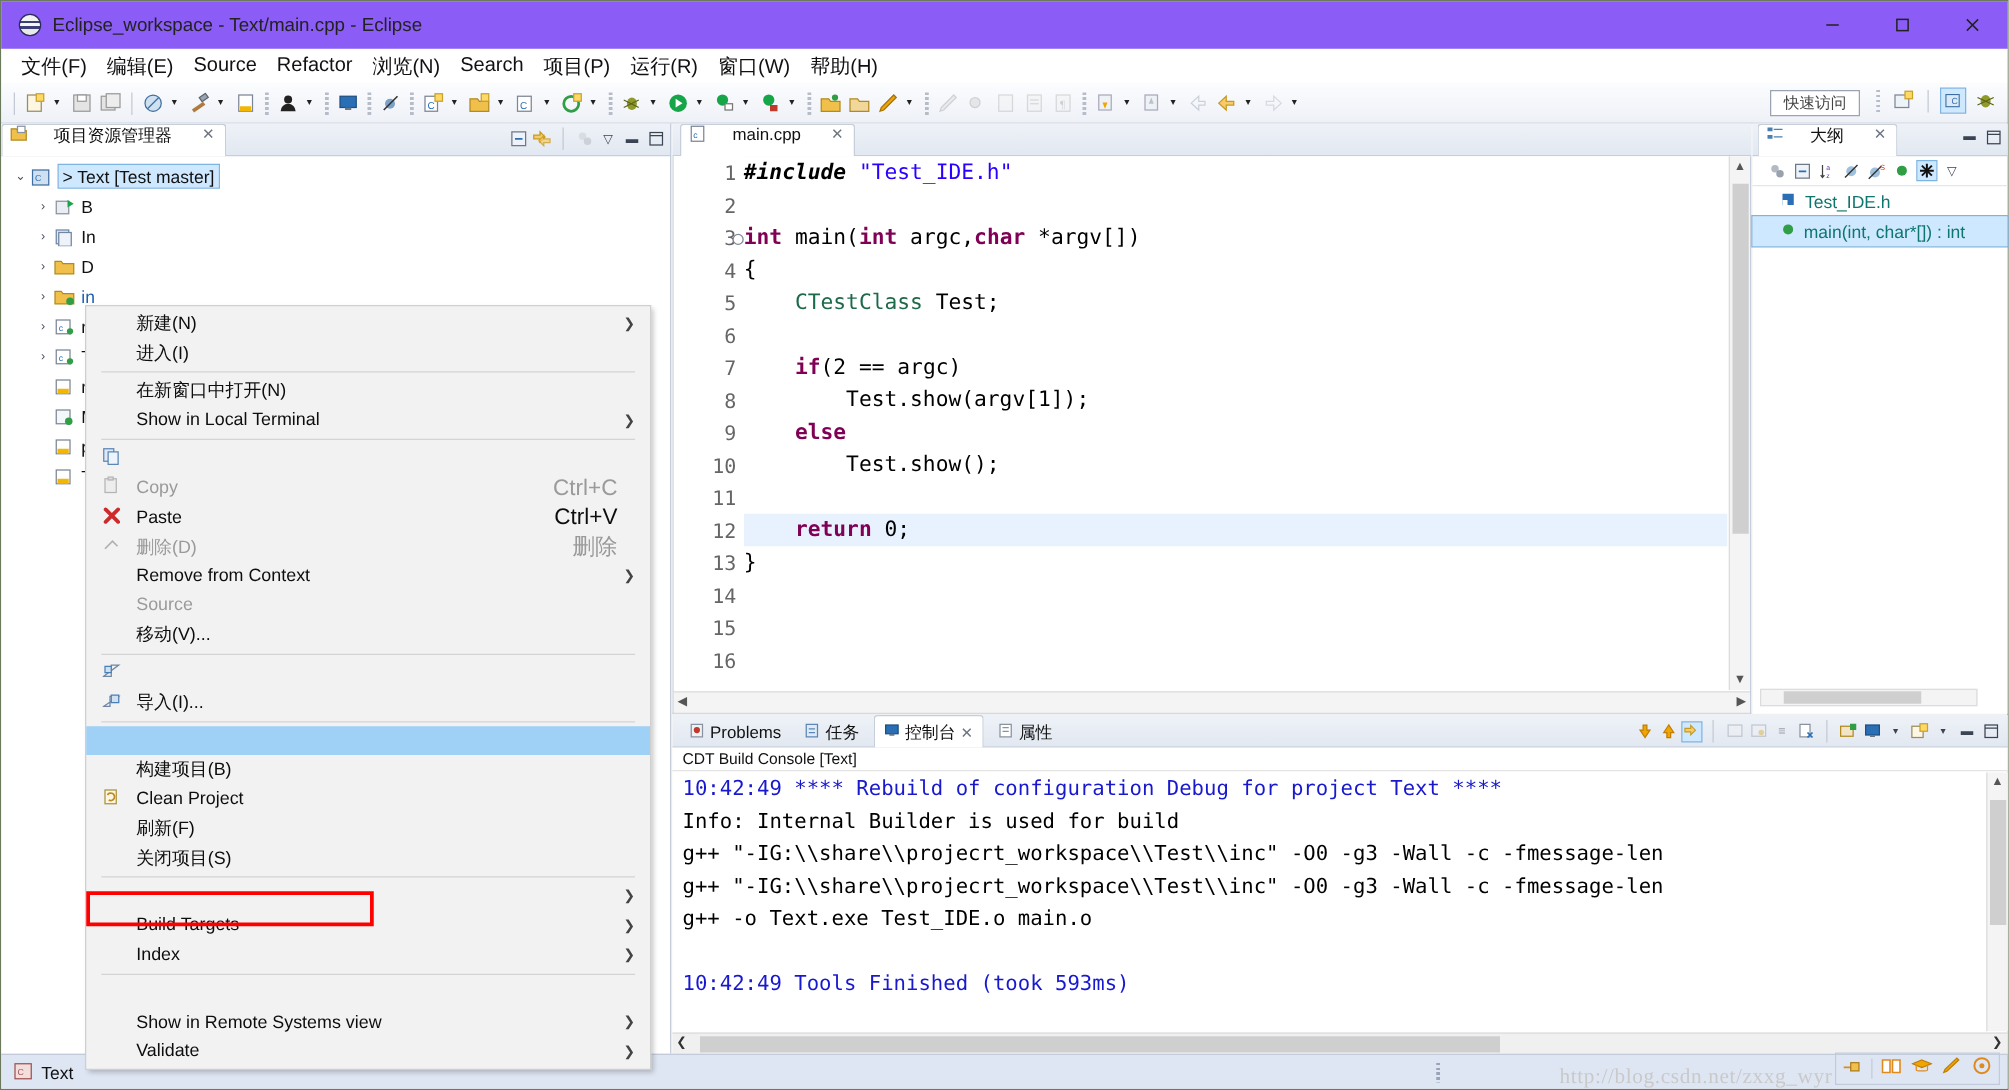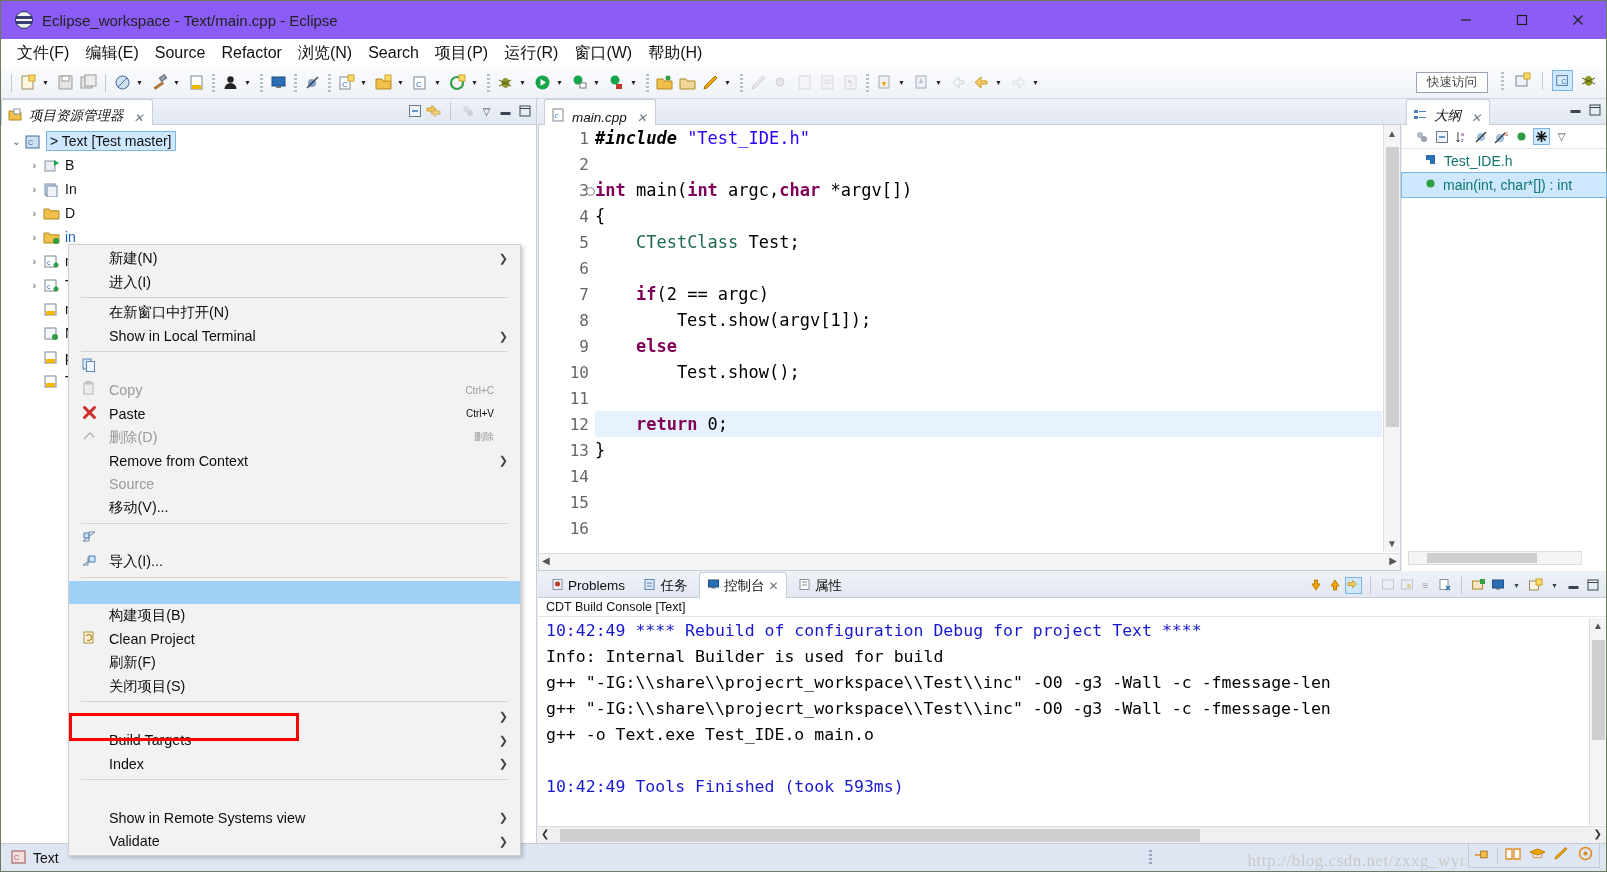--- a/index.html
+++ b/index.html
@@ -36,23 +36,23 @@
   .quick { position:absolute; right:118px; top:5px; width:72px;height:21px;border:1px solid #9aa3b2;
       background:#fff;font-size:12.5px;color:#444;display:flex;align-items:center;justify-content:center; }
   .tb-right { position:absolute; right:6px; top:4px; display:flex; align-items:center; gap:3px; }
 
   
   .body { position:absolute; left:0; top:98px; right:0; bottom:28px; }
 
   
   .panel { position:absolute; background:#fff; }
   .ptabbar { height:26px; background:linear-gradient(#eef2f8,#e2e8f1); position:relative; border-bottom:1px solid #c6cedb; }
-  .ptab { position:absolute; left:0; top:0; height:26px; display:flex; align-items:flex-end; gap:7px;
+  .ptab { position:absolute; left:0; top:0; height:26px; display:flex; align-items:flex-start; gap:21px;
       padding:0 8px 0 6px; background:#fff; border:1px solid #c6cedb; border-bottom:none;
-      border-radius:3px 3px 0 0; font-size:13.5px; color:#111;font-style:italic; }
+      border-radius:3px 3px 0 0; font-size:13.5px; color:#111; }
   .ptab .x { color:#6c7480; font-size:12px; margin-left:3px; }
   .ptoolbar { position:absolute; right:4px; top:3px; display:flex; align-items:center; gap:4px; }
   .pmini { width:15px;height:15px;display:inline-flex;align-items:center;justify-content:center;font-size:10px;color:#3b4452; }
 
   
   #explorer { left:0; top:0; width:536px; bottom:0; border-right:1px solid #c6cedb; }
   .tree { padding-top:4px; font-size:14px; color:#111; }
   .trow { height:24px; display:flex; align-items:center; white-space:nowrap; }
   .tw { width:15px; text-align:center; color:#4a5260; font-size:10px; }
   .tico { width:19px;height:17px; margin-right:4px; display:inline-flex; align-items:center; justify-content:center; font-size:11px; }
@@ -93,21 +93,21 @@
   .cblue { color:#1818cf; }
   .cblack { color:#000; }
 
   
   #ctxmenu { position:absolute; left:67px; top:145px; width:453px; background:#f2f2f2;
       border:1px solid #cfcfcf; box-shadow:2px 2px 4px rgba(0,0,0,.22); z-index:50; padding:2px 0; }
   .mi { height:23.5px; display:flex; align-items:center; position:relative; font-size:14.3px; color:#0d0d0d; padding-left:40px; }
   .mi.disabled { color:#9a9a9a; }
   .mi.hi { background:#9fd0f5; }
   .mi .mico { position:absolute; left:10px; width:20px; text-align:center; font-size:13px; }
-  .mi .acc { position:absolute; right:26px; font-size:10px; }
+  .mi .acc { position:absolute; right:26px; font-size:18px; }
   .mi .sub { position:absolute; right:12px; font-size:11px; color:#444; }
   .msep { height:1px; background:#d4d4d4; margin:3px 12px; }
   .hl-box { position:absolute; left:0; top:468px; width:230px; height:28px; border:3px solid #ff0000; z-index:60; pointer-events:none; }
 
   
   .statusbar { position:absolute; left:0; right:0; bottom:0; height:28px; background:#dfe6f3;
       border-top:1px solid #c3cbdb; display:flex; align-items:center; }
   .sb-item { display:flex; align-items:center; gap:5px; font-size:14px; color:#111; padding-left:10px; }
   .sb-dots { width:3px;height:16px;margin:0 12px;
       background:repeating-linear-gradient(#9aa4b8 0 2px, transparent 2px 4px); }

